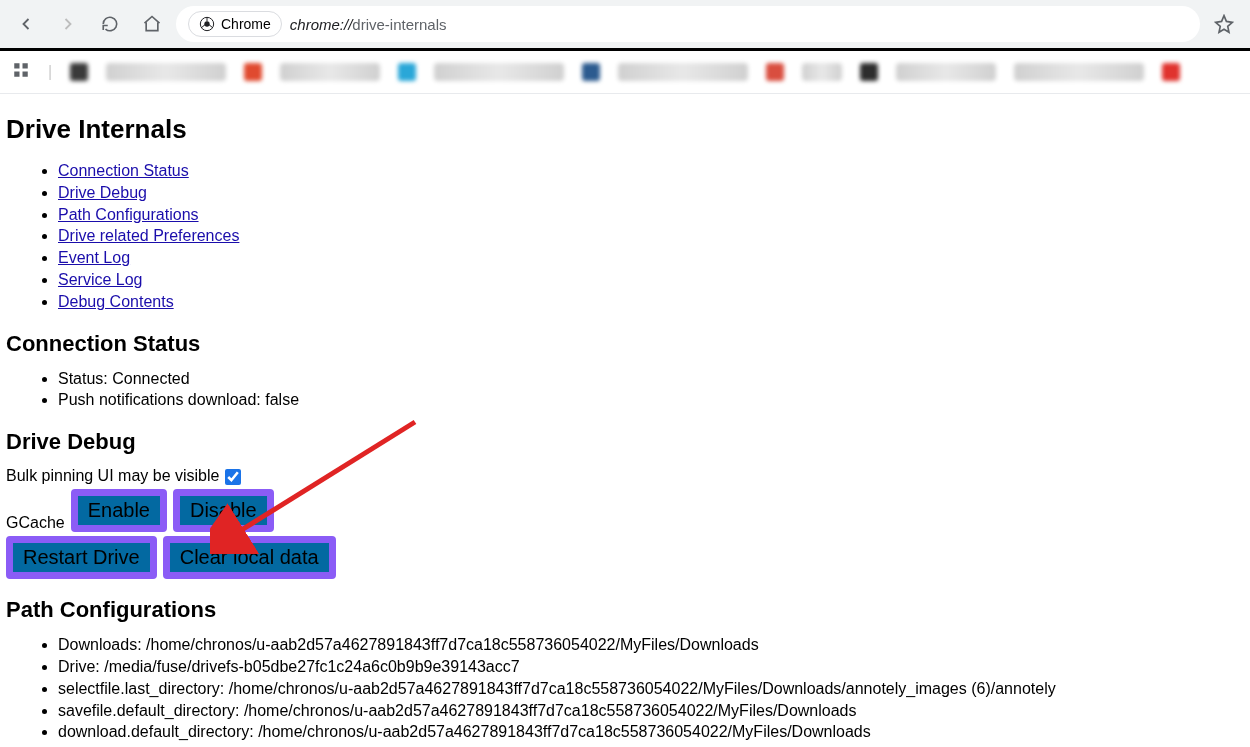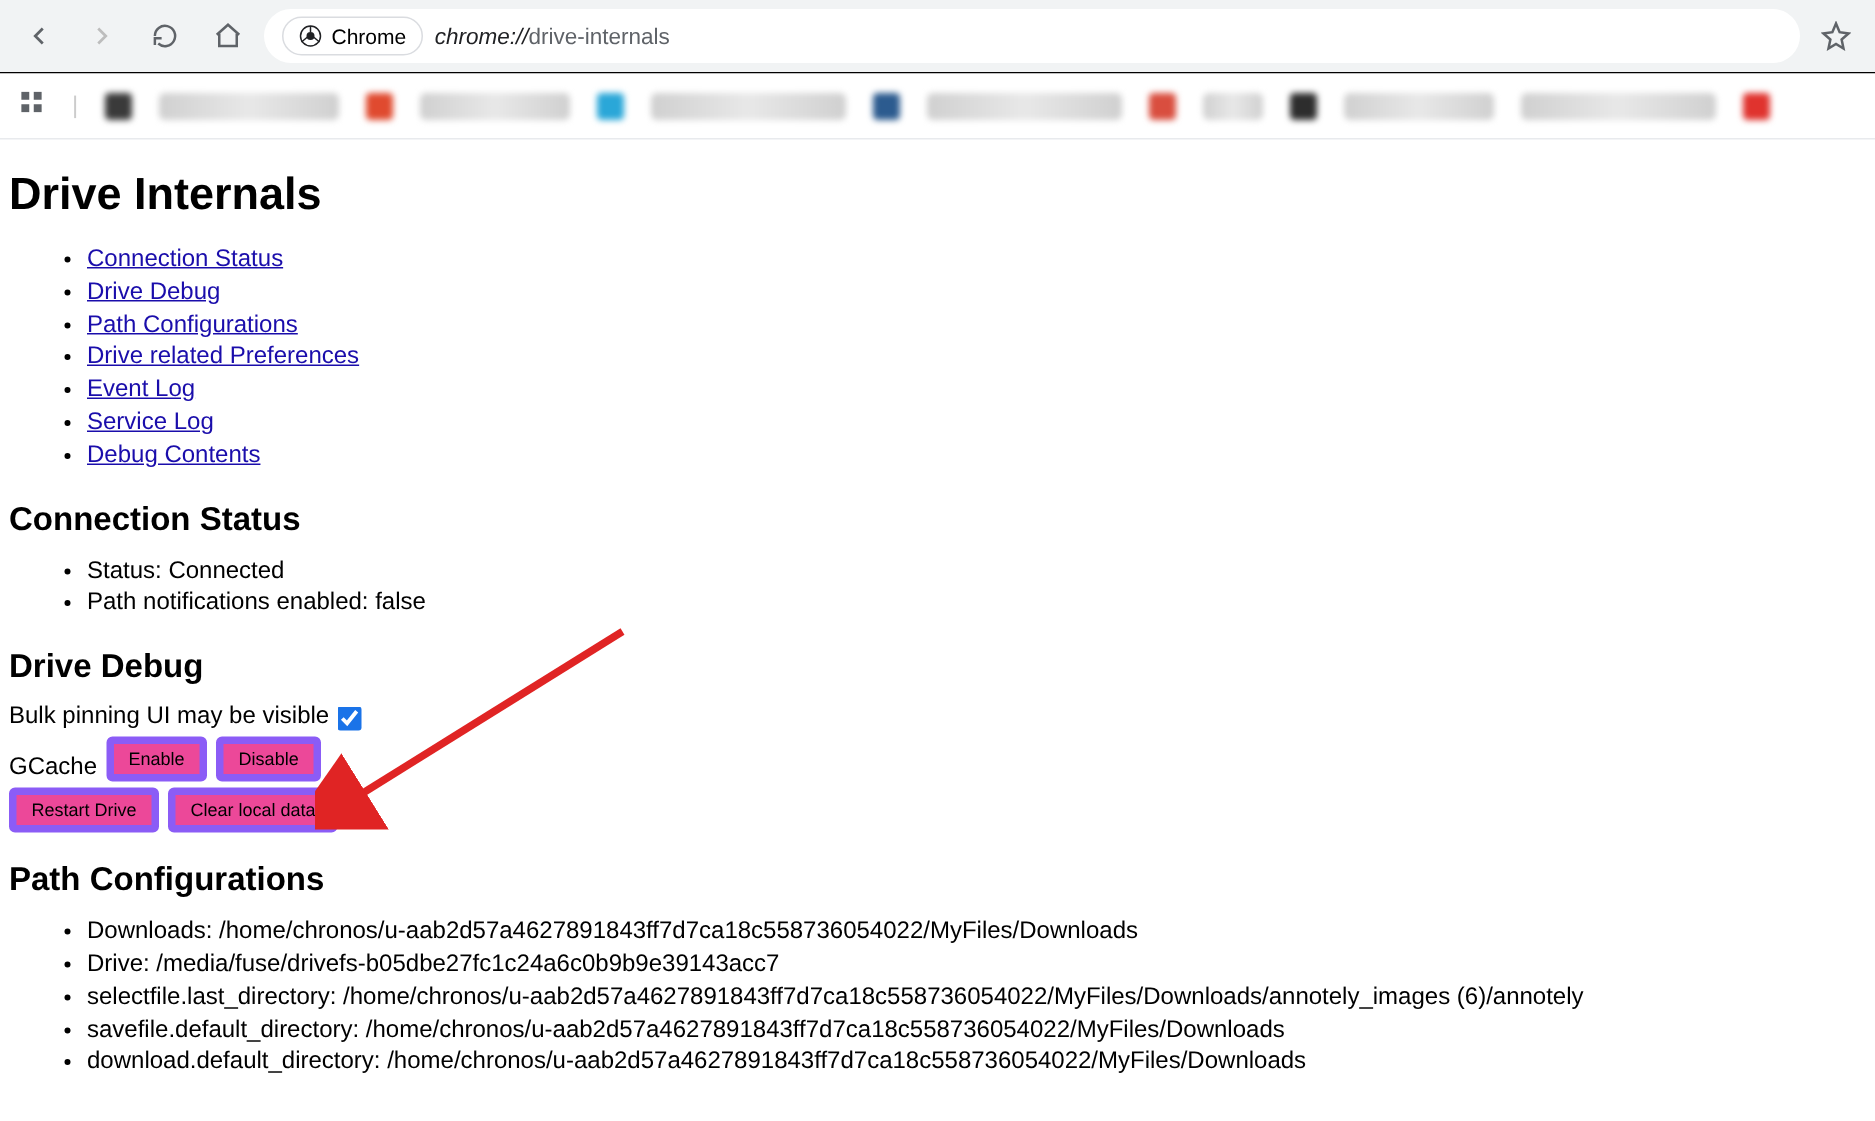--- a/index.html
+++ b/index.html
@@ -1,45 +1,45 @@
 <!DOCTYPE html>
 <html><head>
   <meta charset="utf-8">
   <style>
     * { margin: 0; padding: 0; box-sizing: border-box; }
     body { font-family: Arial, Helvetica, sans-serif; font-size: 16px; color: #000; background: #fff; }
 
     
-    .browser-chrome { display: flex; align-items: center; gap: 6px; padding: 6px 8px; background: #f1f3f4; border-bottom: 1px solid #000000; }
+    .browser-chrome { display: flex; align-items: center; gap: 6px; padding: 6px 8px; background: #f1f3f4; border-bottom: 3px solid #000000; }
     .nav-icon { width: 36px; height: 36px; display: flex; align-items: center; justify-content: center; border-radius: 50%; color: #5f6368; font-size: 20px; cursor: pointer; }
     .nav-icon.disabled { color: #bdbdbd; cursor: default; }
     .omnibox-container { flex: 1; display: flex; align-items: center; background: #fff; border-radius: 20px; padding: 4px 12px; gap: 8px; height: 36px; }
     .chrome-chip { display: flex; align-items: center; gap: 6px; background: #fff; border: 1px solid #dadce0; border-radius: 16px; padding: 4px 10px; font-size: 14px; font-weight: 500; }
     .chrome-logo { width: 16px; height: 16px; }
     .url-text { font-size: 15px; color: #5f6368; }
     .url-text .scheme { color: #202124; font-style: italic; }
     .star-icon-box { width: 36px; height: 36px; display: flex; align-items: center; justify-content: center; color: #5f6368; font-size: 20px; cursor: pointer; }
 
     
     .bookmarks-bar { display: flex; align-items: center; gap: 18px; padding: 10px 12px; border-bottom: 1px solid #e8eaed; background: #fff; }
     .apps-icon { color: #5f6368; }
     .blurred-bm { height: 18px; border-radius: 4px; background: linear-gradient(90deg, #d0d0d0, #e8e8e8, #d0d0d0); filter: blur(2px); }
     .blurred-dot { width: 18px; height: 18px; border-radius: 3px; filter: blur(2px); }
 
     
     .content { padding: 6px 6px 20px 6px; position: relative; }
-    h1 { font-size: 30px; font-weight: 700; margin: 14px 0 16px 0; }
+    h1 { font-size: 26px; font-weight: 700; margin: 14px 0 16px 0; }
     h2 { font-size: 22px; font-weight: 700; margin: 18px 0 12px 0; }
     ul { list-style: disc; margin-left: 52px; margin-bottom: 8px; }
     li { font-size: 16px; line-height: 1.3; margin: 1px 0; }
     a.link { color: #1a0dab; text-decoration: underline; cursor: pointer; }
 
     .debug-row { margin: 4px 0; display: flex; align-items: flex-end; gap: 6px; font-size: 16px; }
     .debug-row input[type=checkbox] { width: 16px; height: 16px; }
-    button.ui-btn { font-size: 12px; padding: 3px 10px; background: #ec4899; border: 5px solid #8b5cf6; border-radius: 4px; cursor: pointer; }
+    button.ui-btn { font-size: 20px; padding: 3px 10px; background: #0369a1; border: 7px solid #8b5cf6; border-radius: 4px; cursor: pointer; }
 
     
     .arrow-anno { position: absolute; pointer-events: none; }
   </style>
 </head>
 <body>
 
 <div class="browser-chrome">
   <div class="nav-icon">
     <svg width="20" height="20" viewBox="0 0 24 24" fill="none" stroke="currentColor" stroke-width="2.2">
@@ -119,21 +119,21 @@
     <li><a class="link">Path Configurations</a></li>
     <li><a class="link">Drive related Preferences</a></li>
     <li><a class="link">Event Log</a></li>
     <li><a class="link">Service Log</a></li>
     <li><a class="link">Debug Contents</a></li>
   </ul>
 
   <h2>Connection Status</h2>
   <ul>
     <li>Status: Connected</li>
-    <li>Path notifications enabled: false</li>
+    <li>Push notifications download: false</li>
   </ul>
 
   <h2>Drive Debug</h2>
 
   <div class="debug-row">
     <span>Bulk pinning UI may be visible</span>
     <input type="checkbox" checked="" style="accent-color: rgb(26, 115, 232);">
   </div>
   <div class="debug-row">
     <span>GCache</span>

